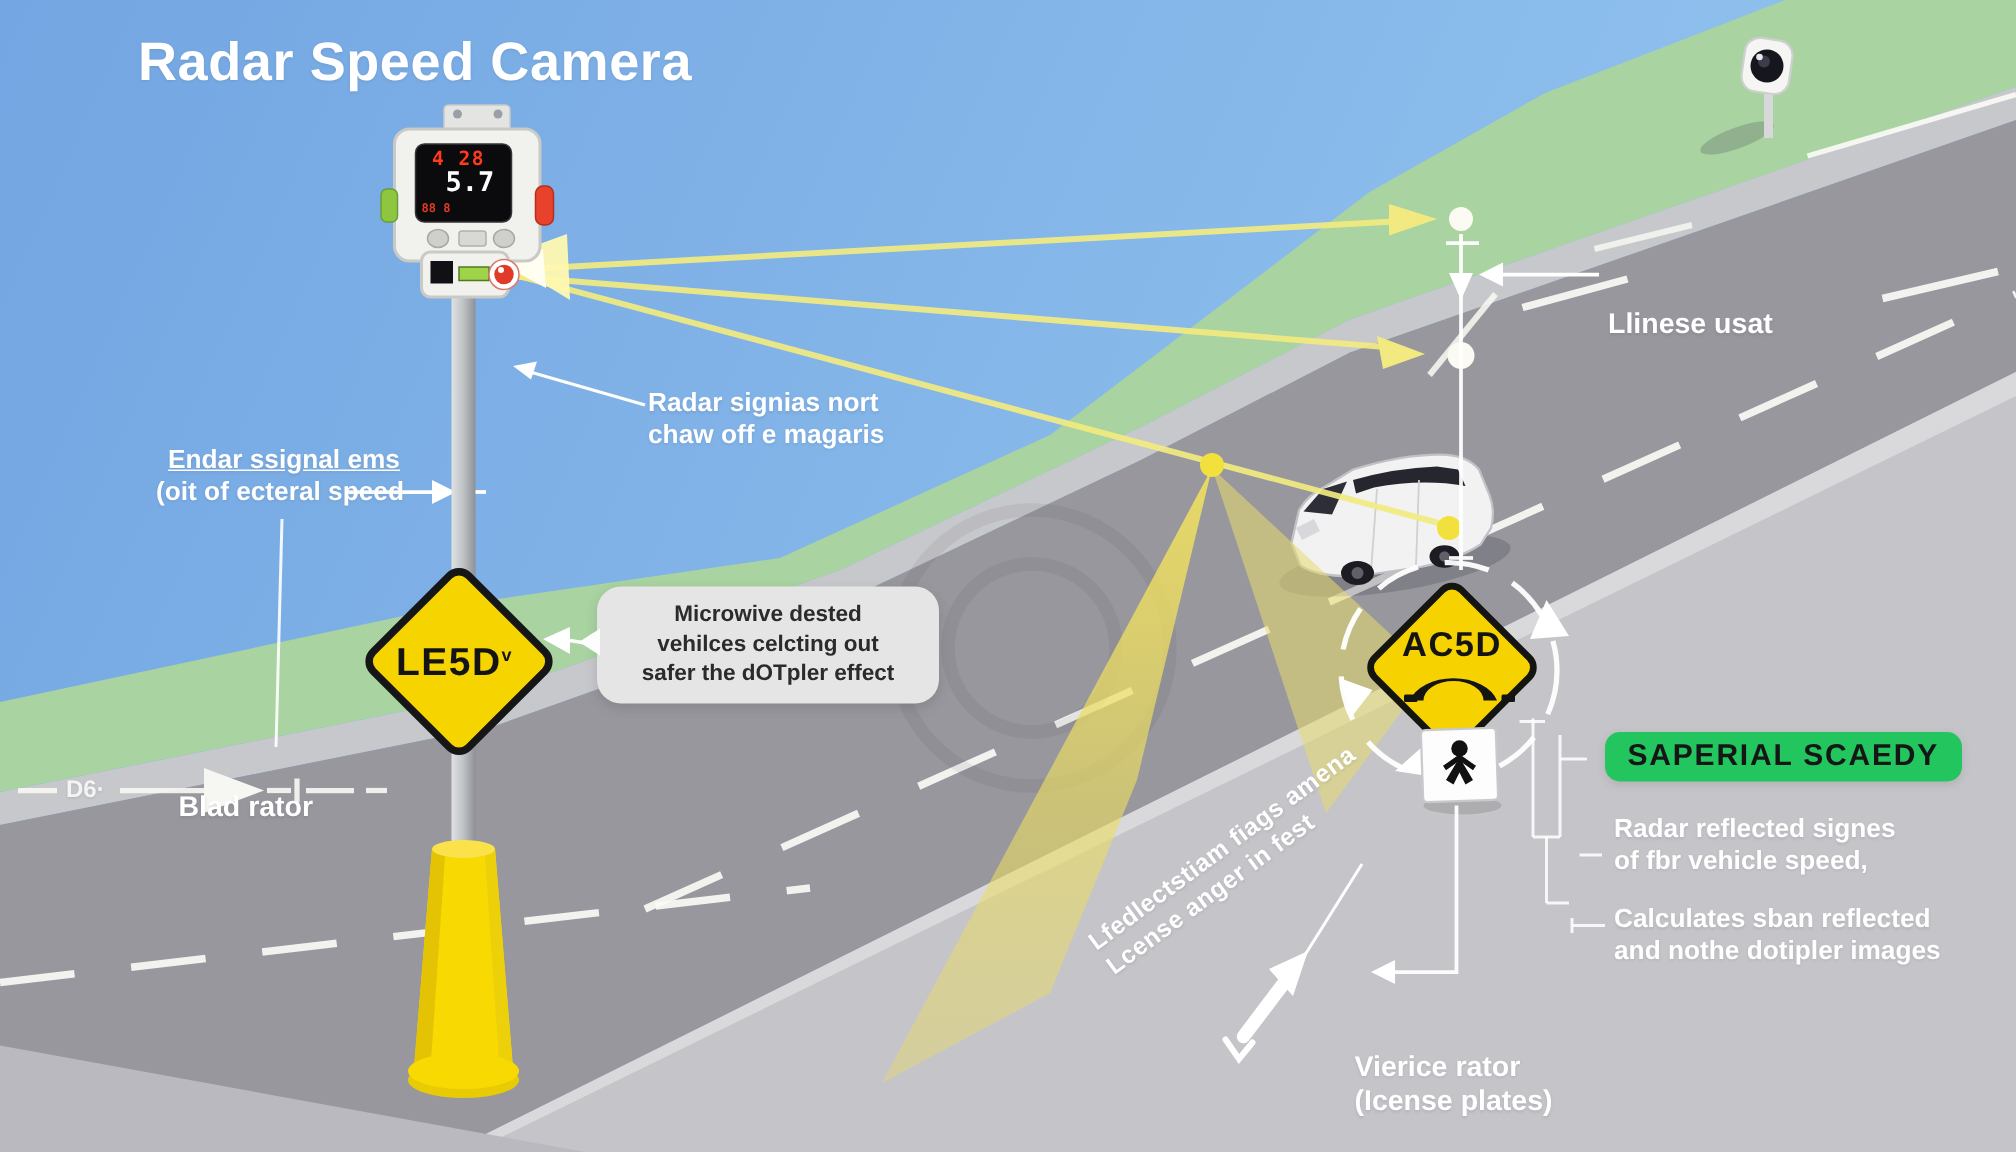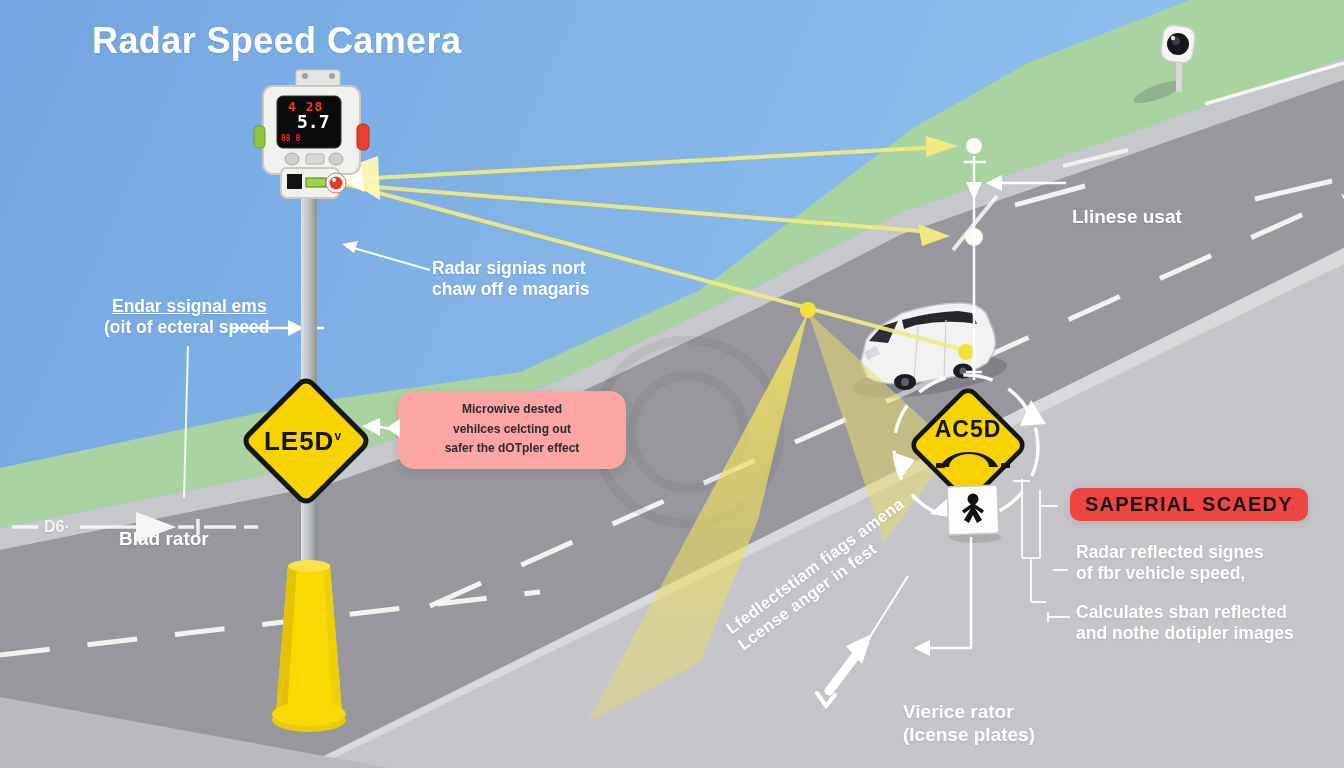--- a/index.html
+++ b/index.html
@@ -3,28 +3,28 @@
 <meta charset="utf-8">
 <style>
   html,body{margin:0;padding:0;background:#444;}
   #stage{position:relative;width:1344px;height:768px;overflow:hidden;
          font-family:"Liberation Sans",sans-serif;}
   #bg{position:absolute;left:0;top:0;}
   .lbl{position:absolute;color:#fff;font-weight:700;font-size:17.5px;line-height:21px;
        text-shadow:0 1px 2px rgba(70,70,85,.15);white-space:nowrap;}
   .title{font-size:36px;letter-spacing:.4px;line-height:34px;}
   .big{font-size:19px;margin-top:37px;}
-  .bubble{position:absolute;left:398px;top:391px;width:216px;background:#fca5a5;
+  .bubble{position:absolute;left:398px;top:391px;width:216px;background:#e5e5e5;
           border-radius:16px;padding:9px 6px 10px 6px;color:#2b2b2b;font-weight:600;
-          font-size:12px;line-height:19.5px;text-align:center;
+          font-size:15px;line-height:19.5px;text-align:center;
           box-shadow:0 3px 8px rgba(60,60,70,.18);}
   .bubble::after{content:"";position:absolute;left:-12px;top:28px;width:0;height:0;
           border-top:9px solid transparent;border-bottom:9px solid transparent;
           border-right:14px solid #fdfdfd;}
-  .pill{position:absolute;left:1070px;top:488px;background:#ef4444;border-radius:10px;
+  .pill{position:absolute;left:1070px;top:488px;background:#22c55e;border-radius:10px;
         padding:5px 15px;color:#161616;font-weight:600;font-size:20px;letter-spacing:1.2px;
         box-shadow:0 2px 6px rgba(60,60,70,.15);white-space:nowrap;}
   .sign-text{position:absolute;color:#141414;font-weight:700;text-align:center;}
   .rotated{transform:rotate(-36.5deg);transform-origin:0 0;font-size:16.5px;line-height:20px;
            letter-spacing:.4px;}
   .cam-digit{position:absolute;font-family:"DejaVu Sans Mono",monospace;font-weight:700;}
   .d6{font-size:16px;color:#f4f4f4;}
   sup.vmark{font-size:12px;font-weight:700;}
 </style>
 </head>

